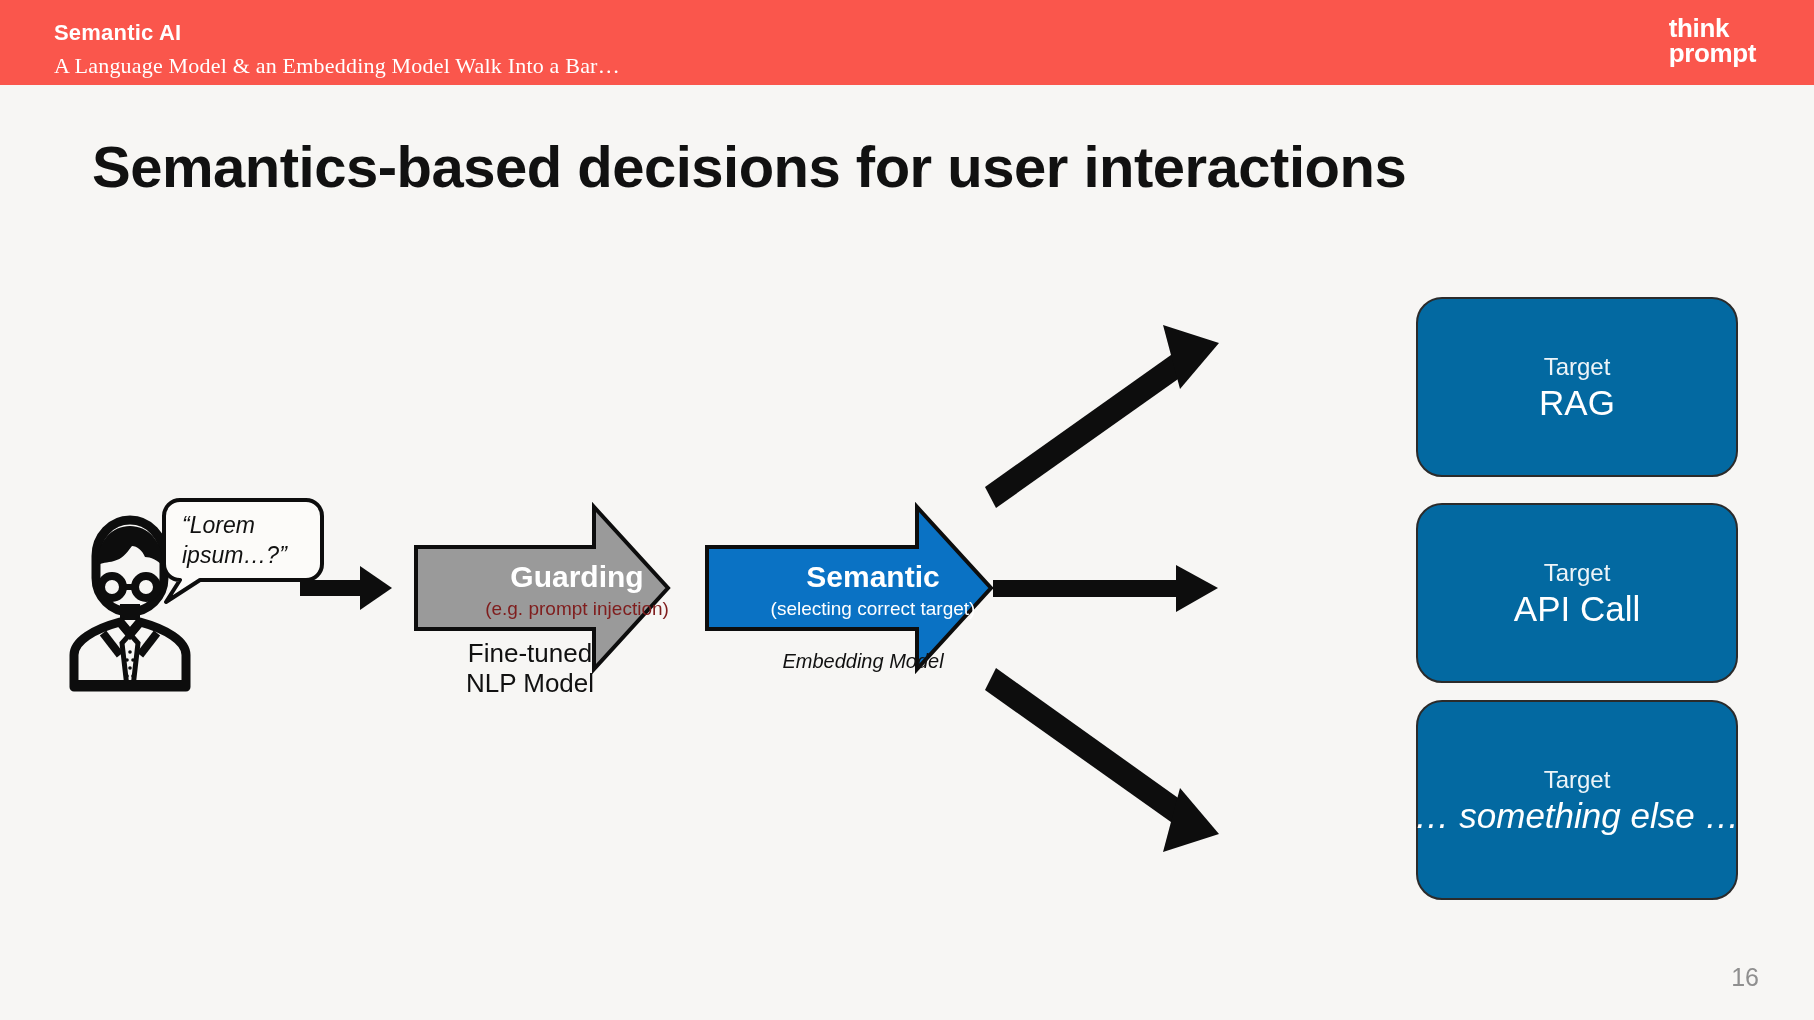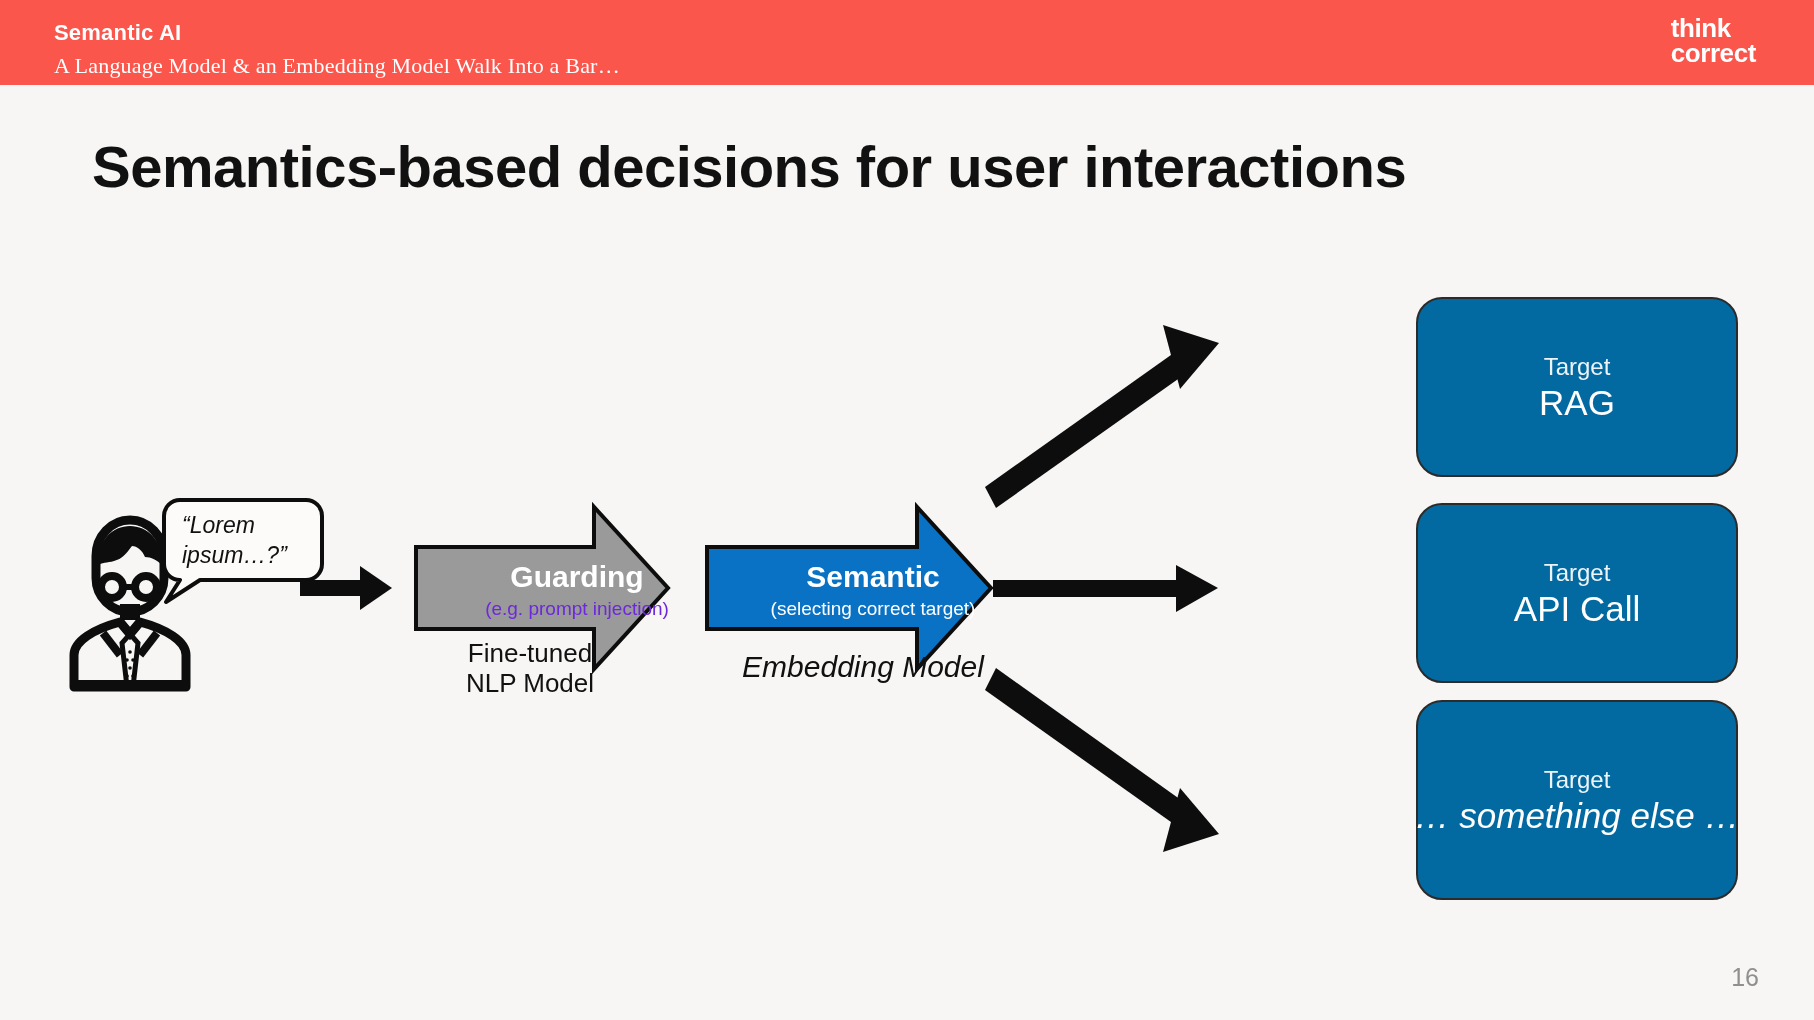--- a/index.html
+++ b/index.html
@@ -97,21 +97,21 @@
     font-weight: bold;
     color: #ffffff;
     white-space: nowrap;
   }
   #guarding-sub {
     position: absolute;
     left: 452px; top: 598px;
     width: 250px;
     text-align: center;
     font-size: 19px;
-    color: #6d28d9;
+    color: #7f1d1d;
     white-space: nowrap;
   }
   #guarding-caption {
     position: absolute;
     left: 405px; top: 638px;
     width: 250px;
     text-align: center;
     font-size: 26px;
     color: #111111;
     line-height: 30px;
@@ -135,21 +135,21 @@
     text-align: center;
     font-size: 19px;
     color: #ffffff;
     white-space: nowrap;
   }
   #routing-caption {
     position: absolute;
     left: 718px; top: 650px;
     width: 290px;
     text-align: center;
-    font-size: 30px;
+    font-size: 20px;
     font-style: italic;
     color: #111111;
   }
 
   
   .target-box {
     position: absolute;
     left: 1416px;
     width: 322px;
     background: #0369a1;
@@ -191,21 +191,21 @@
 </head>
 <body>
 
 <div id="slide">
 
   <div id="header">
     <div id="header-title">Semantic AI</div>
     <div id="header-subtitle">A Language Model &amp; an Embedding Model Walk Into a Bar…</div>
     <div id="logo">
       <div>think</div>
-      <div>correct</div>
+      <div>prompt</div>
     </div>
   </div>
 
   <div id="slide-title">Semantics-based decisions for user interactions</div>
 
   <svg id="diagram" viewBox="0 0 1814 1020">
 
     <g fill="#0d0d0d">
 
       <path d="M96 556 a34 36 0 0 1 68 0 v22 a34 34 0 0 1 -68 0 z" fill="none" stroke="#0d0d0d" stroke-width="9"></path>

